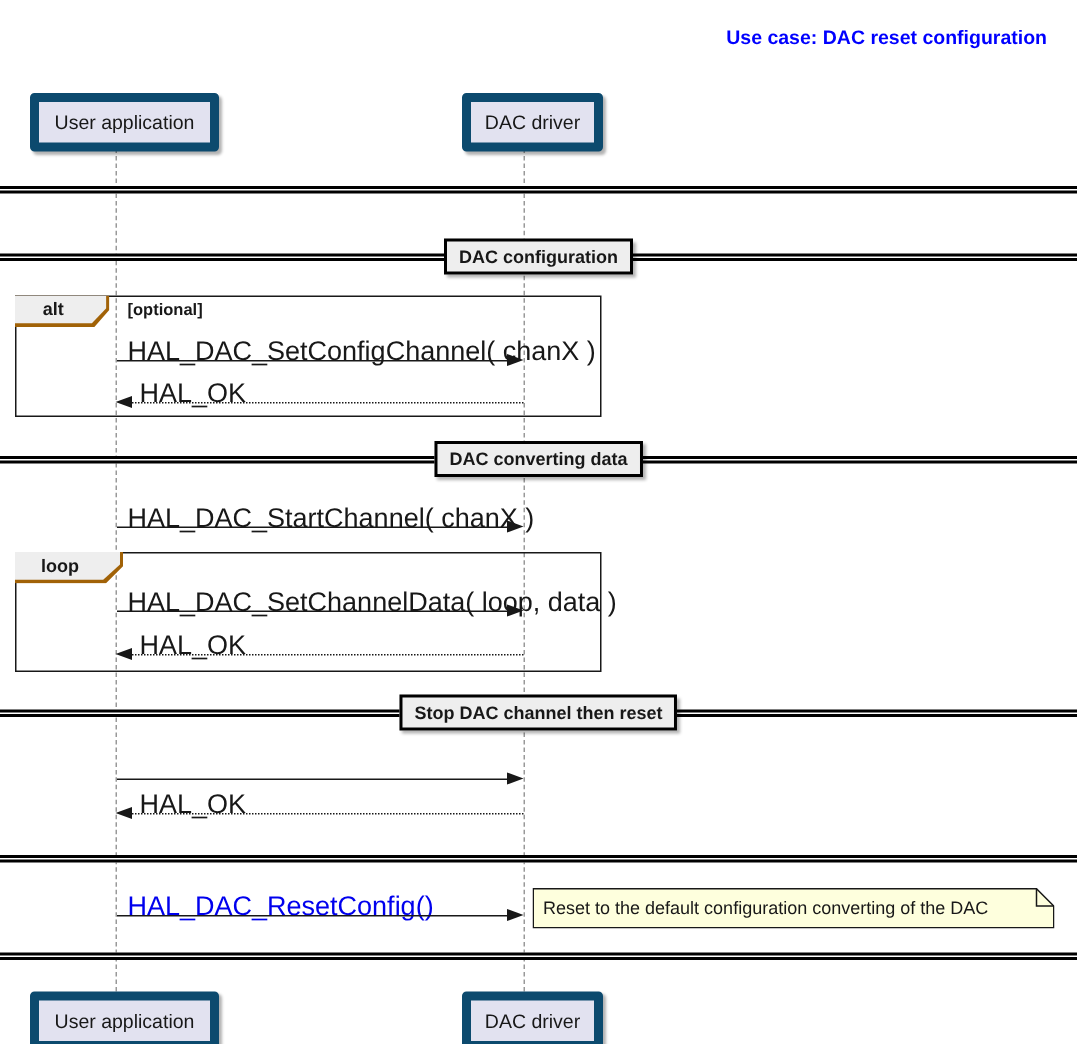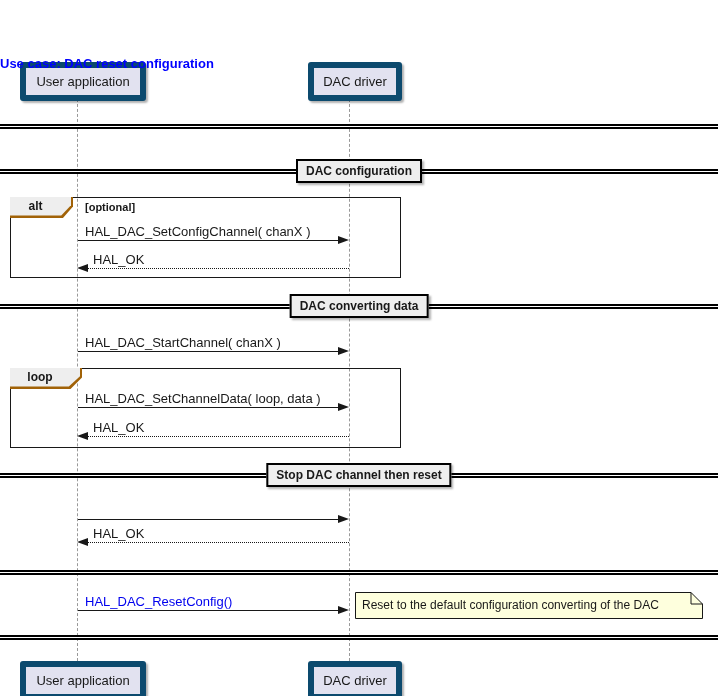--- a/index.html
+++ b/index.html
@@ -1,22 +1,22 @@
 <!DOCTYPE html>
 <html><head>
 <meta charset="utf-8">
 <style>
   html,body{margin:0;padding:0;background:#fff;}
   #diagram{
     position:relative;width:718px;height:696px;background:#ffffff;
     font-family:"Liberation Sans",sans-serif;color:#181818;overflow:hidden;
   }
   .title{
-    position:absolute;top:17px;left:0;width:698px;text-align:left;
-    font-size:13px;font-weight:bold;color:#0000FF;z-index:6;margin-top:39px;
+    position:absolute;top:17px;left:0;width:698px;text-align:right;
+    font-size:13px;font-weight:bold;color:#0000FF;z-index:6;
   }
   .participant{
     position:absolute;background:#E2E2F0;border:6px solid #0c4a6e;border-radius:3px;
     box-shadow:2px 2px 2px rgba(0,0,0,0.3);display:flex;align-items:center;justify-content:center;
     font-size:13px;z-index:5;white-space:nowrap;
   }
   .lifeline{position:absolute;width:0;border-left:1px dashed #999999;z-index:0;}
   .divider-line{
     position:absolute;left:0;width:718px;height:1px;background:#ffffff;
     border-top:2px solid #000;border-bottom:2px solid #000;z-index:1;
@@ -31,21 +31,21 @@
     position:absolute;background:#a16207;z-index:3;
     clip-path:polygon(0 0,100% 0,100% 45%,84% 100%,0 100%);
   }
   .frag-tab-inner{
     position:absolute;left:0;top:0;width:calc(100% - 2px);height:calc(100% - 2.5px);
     background:#EEEEEE;clip-path:polygon(0 0,100% 0,100% 45%,84% 100%,0 100%);
     display:flex;align-items:center;justify-content:center;padding-right:10px;
     font-size:12px;font-weight:bold;box-sizing:border-box;
   }
   .guard{position:absolute;font-size:11px;font-weight:bold;z-index:3;white-space:nowrap;}
-  .msg-label{position:absolute;font-size:13px;z-index:3;white-space:nowrap;}
+  .msg-label{position:absolute;font-size:18px;z-index:3;white-space:nowrap;}
   .msg-label.link{color:#0000EE;}
   .msg-line{position:absolute;height:0;border-top:1.2px solid #181818;z-index:3;}
   .msg-line.dotted{border-top:1px dotted #181818;}
   .arrow-right{
     position:absolute;width:0;height:0;z-index:3;
     border-top:4px solid transparent;border-bottom:4px solid transparent;border-left:11px solid #181818;
   }
   .arrow-left{
     position:absolute;width:0;height:0;z-index:3;
     border-top:4px solid transparent;border-bottom:4px solid transparent;border-right:11px solid #181818;

